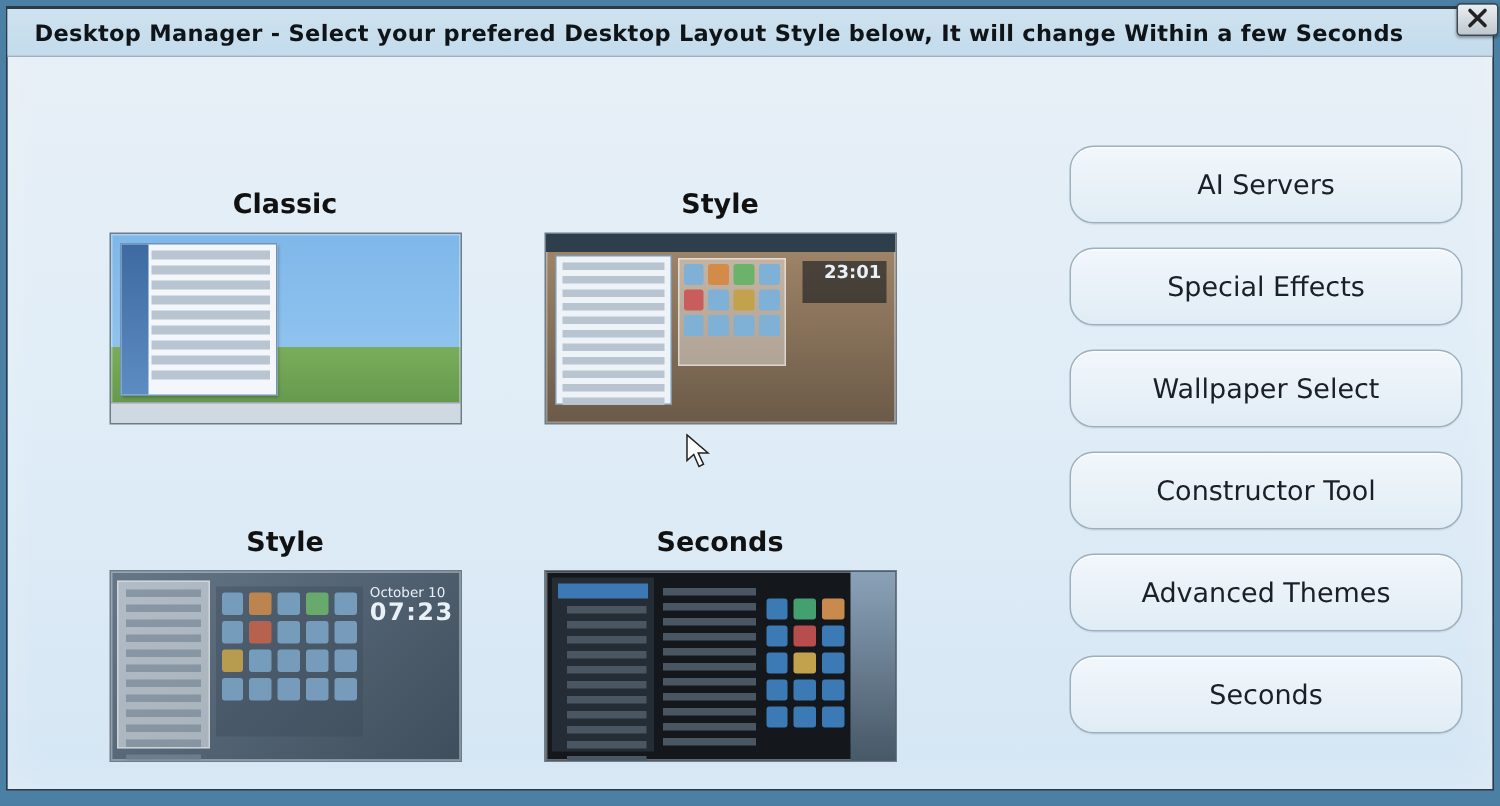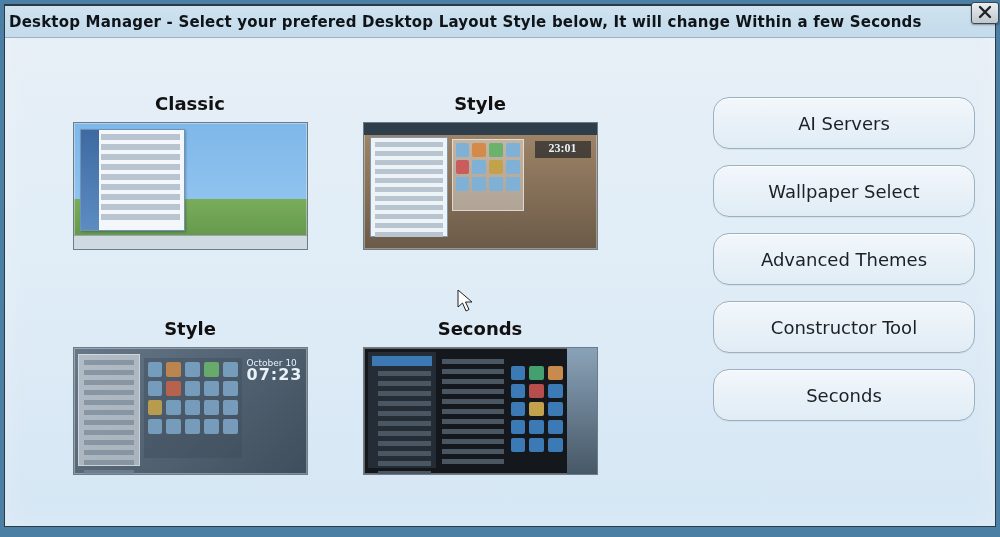--- a/index.html
+++ b/index.html
@@ -19,21 +19,21 @@
     background: linear-gradient(180deg,#e8eff6 0%,#e0edf7 50%,#d5e6f4 100%);
     border: 1px solid #2a3b47;
     border-top: 2px solid #2a3b47;
     box-shadow: inset 0 0 30px rgba(255,255,255,0.25);
   }
   .titlebar {
     height: 32px;
     background: linear-gradient(180deg,#cfe2ef 0%,#c3dbec 100%);
     border-bottom: 1px solid #9fb1bf;
     display: flex; align-items: center;
-    padding-left: 4px;
+    padding-left: 18px;
     font-weight: 700;
     font-size: 15px;
     color: #0f1418;
     letter-spacing: 0.2px;
     white-space: nowrap;
   }
   .closebtn {
     position: absolute;
     top: -4px; right: -4px;
     width: 28px; height: 22px;
@@ -52,20 +52,21 @@
     display: flex;
     padding: 55px 20px 24px 60px;
   }
   .layouts {
     flex: 1;
     display: grid;
     grid-template-columns: 250px 250px;
     grid-template-rows: 170px 170px;
     column-gap: 40px;
     row-gap: 55px;
+    margin-top: 33px;
   }
   .layout-option {
     display: flex; flex-direction: column; align-items: center;
     cursor: pointer;
   }
   .layout-label {
     font-weight: 700;
     font-size: 18px;
     color: #111;
     margin-bottom: 8px;
@@ -90,21 +91,21 @@
   .thumb-luna { background: linear-gradient(180deg,#a3886a 0%,#6b5a48 100%); }
   .thumb-luna .panel-top { position:absolute; left:0; right:0; top:0; height:12px; background:#2f3e4b; }
   .thumb-luna .menu { position:absolute; left:6px; top:14px; width:78px; height:100px; background:#eef3f8; border:1px solid #7d98af; }
   .thumb-luna .menu div { height:5px; margin:4px 4px 0 4px; background:#b8c4cf; }
   .thumb-luna .iconpanel { position:absolute; left:88px; top:16px; width:72px; height:72px; background:rgba(255,255,255,0.4); border:1px solid rgba(255,255,255,0.55); padding:3px; display:grid; grid-template-columns:repeat(4,1fr); grid-auto-rows:14px; gap:3px;}
   .thumb-luna .iconpanel span { background: #7fb0d6; border-radius:2px;}
   .thumb-luna .iconpanel span:nth-child(2){background:#d48b4a;}
   .thumb-luna .iconpanel span:nth-child(3){background:#6bb36b;}
   .thumb-luna .iconpanel span:nth-child(5){background:#c95d5d;}
   .thumb-luna .iconpanel span:nth-child(7){background:#c3a24d;}
-  .thumb-luna .clockbox { position:absolute; right:6px; top:18px; width:56px; height:17px; background:rgba(20,25,30,0.6); color:#e8f0f8; font-size:10px; text-align:center; padding:2px 3px; line-height:11px;font-family:Liberation Serif, serif; }
+  .thumb-luna .clockbox { position:absolute; right:6px; top:18px; width:56px; height:28px; background:rgba(20,25,30,0.6); color:#e8f0f8; font-size:10px; text-align:right; padding:2px 3px; line-height:11px; }
   .thumb-luna .clockbox .t { font-weight:700; font-size:12px; }
 
   
   .thumb-aero { background: linear-gradient(135deg,#667789 0%,#3e4e5c 100%); }
   .thumb-aero .menu { position:absolute; left:4px; top:6px; width:62px; height:112px; background:rgba(240,245,250,0.55); border:1px solid rgba(255,255,255,0.4);}
   .thumb-aero .menu div { height:5px; margin:5px 5px 0 5px; background:rgba(120,135,150,0.7); }
   .thumb-aero .iconpanel { position:absolute; left:70px; top:10px; width:98px; height:100px; background:rgba(60,75,90,0.4); padding:4px; display:grid; grid-template-columns:repeat(5,1fr); grid-auto-rows:15px; gap:4px;}
   .thumb-aero .iconpanel span { background:#7ba3c4; border-radius:2px; opacity:0.9;}
   .thumb-aero .iconpanel span:nth-child(2){background:#c98a4d;}
   .thumb-aero .iconpanel span:nth-child(4){background:#6bb36b;}
@@ -334,27 +335,30 @@
           </div>
         </div>
 
       </div>
 
       <div class="sidebar">
         <div class="side-btn">
             <span>AI Servers</span>
           </div>
         <div class="side-btn">
+            <span>Special Effects</span>
+          </div>
+        <div class="side-btn">
             <span>Wallpaper Select</span>
           </div>
         <div class="side-btn">
+            <span>Constructor Tool</span>
+          </div>
+        <div class="side-btn">
             <span>Advanced Themes</span>
-          </div>
-        <div class="side-btn">
-            <span>Constructor Tool</span>
           </div>
         <div class="side-btn">
             <span>Seconds</span>
           </div>
       </div>
 
     </div>
 
     <div class="cursor">
       <svg viewBox="0 0 18 24">

